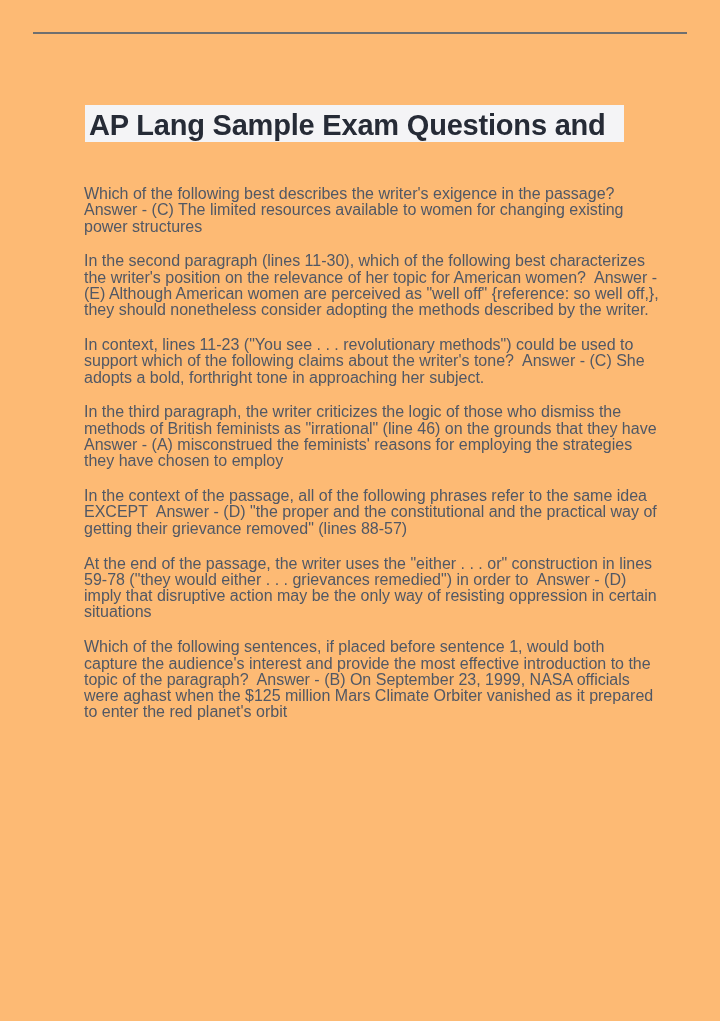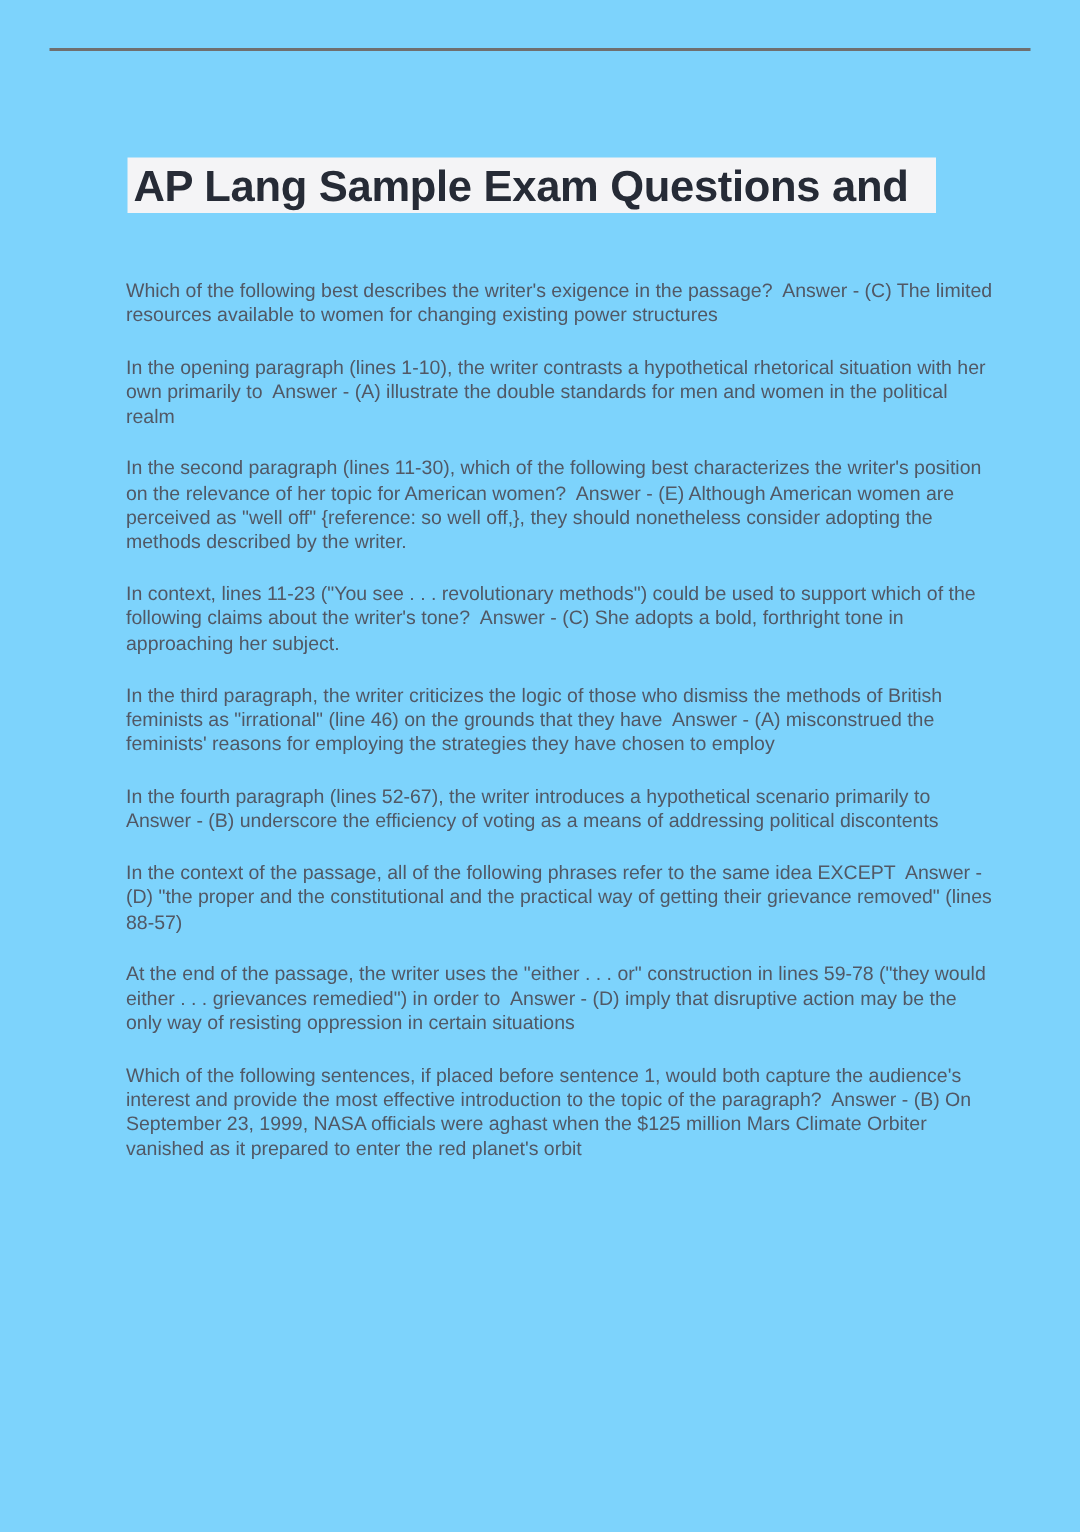--- a/index.html
+++ b/index.html
@@ -4,21 +4,21 @@
 <style>
   html, body {
     margin: 0;
     padding: 0;
     background: #ffffff;
   }
   .page {
     position: relative;
     width: 720px;
     height: 1021px;
-    background: #7dd3fc;
+    background: #fdba74;
     overflow: hidden;
     font-family: "Liberation Sans", sans-serif;
   }
   .top-rule {
     position: absolute;
     left: 33px;
     top: 32px;
     width: 654px;
     height: 2px;
     background: #6f6f6f;
@@ -39,21 +39,21 @@
     background: #f4f4f6;
     padding: 0 18px 0 4px;
   }
   .title-line.first { padding-top: 4px; }
   .title-line.last  { padding-bottom: 6px; }
   .content {
     position: absolute;
     left: 84px;
     top: 186px;
     width: 578px;
-    font-size: 13px;
+    font-size: 16px;
     line-height: 16.3px;
     color: #515865;
   }
   .content p {
     margin: 0 0 18.5px 0;
     white-space: pre-wrap;
   }
 </style>
 </head>
 <body>
@@ -61,23 +61,21 @@
 <div class="page">
 
   <div class="top-rule"></div>
 
   <h1 class="title-block">
     <div class="title-line first">AP Lang Sample Exam Questions and</div>
   </h1>
 
   <div class="content">
     <p>Which of the following best describes the writer's exigence in the passage?  Answer - (C) The limited resources available to women for changing existing power structures</p>
-    <p>In the opening paragraph (lines 1-10), the writer contrasts a hypothetical rhetorical situation with her own primarily to  Answer - (A) illustrate the double standards for men and women in the political realm</p>
     <p>In the second paragraph (lines 11-30), which of the following best characterizes the writer's position on the relevance of her topic for American women?  Answer - (E) Although American women are perceived as "well off" {reference: so well off,}, they should nonetheless consider adopting the methods described by the writer.</p>
     <p>In context, lines 11-23 ("You see . . . revolutionary methods") could be used to support which of the following claims about the writer's tone?  Answer - (C) She adopts a bold, forthright tone in approaching her subject.</p>
     <p>In the third paragraph, the writer criticizes the logic of those who dismiss the methods of British feminists as "irrational" (line 46) on the grounds that they have  Answer - (A) misconstrued the feminists' reasons for employing the strategies they have chosen to employ</p>
-    <p>In the fourth paragraph (lines 52-67), the writer introduces a hypothetical scenario primarily to  Answer - (B) underscore the efficiency of voting as a means of addressing political discontents</p>
     <p>In the context of the passage, all of the following phrases refer to the same idea EXCEPT  Answer - (D) "the proper and the constitutional and the practical way of getting their grievance removed" (lines 88-57)</p>
     <p>At the end of the passage, the writer uses the "either . . . or" construction in lines 59-78 ("they would either . . . grievances remedied") in order to  Answer - (D) imply that disruptive action may be the only way of resisting oppression in certain situations</p>
     <p>Which of the following sentences, if placed before sentence 1, would both capture the audience's interest and provide the most effective introduction to the topic of the paragraph?  Answer - (B) On September 23, 1999, NASA officials were aghast when the $125 million Mars Climate Orbiter vanished as it prepared to enter the red planet's orbit</p>
   </div>
 
 </div>
 
 </body></html>

